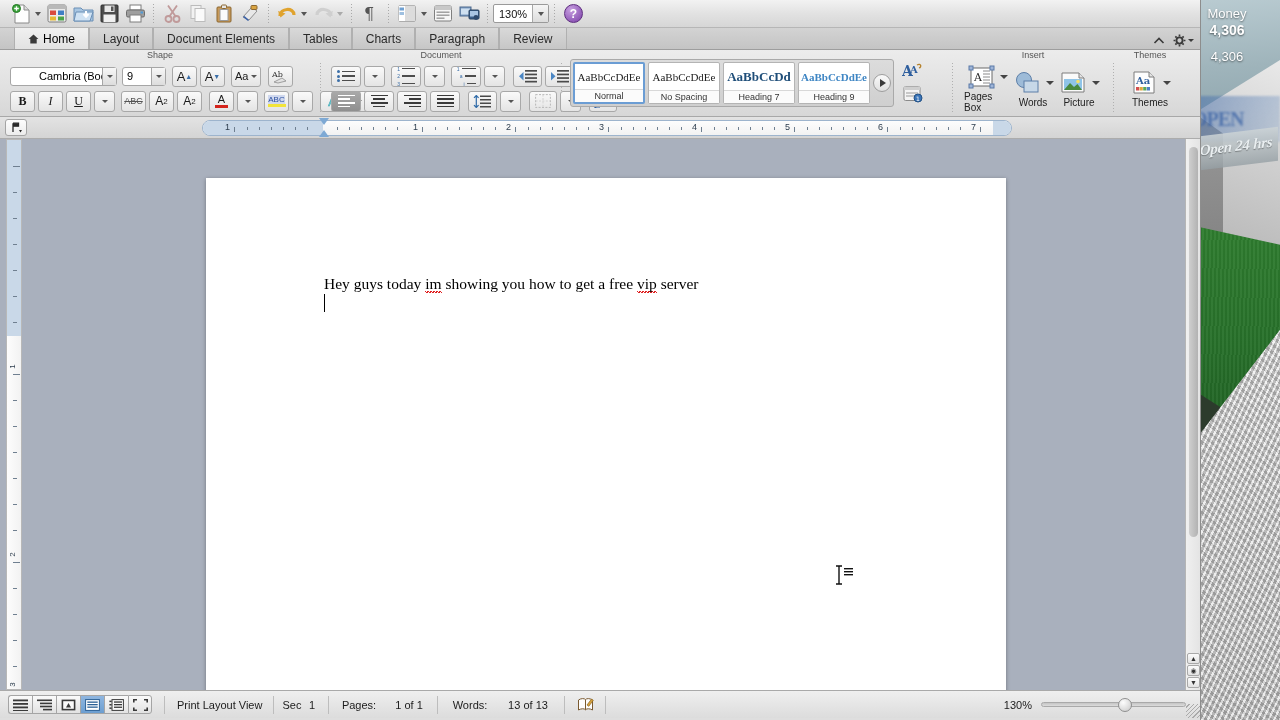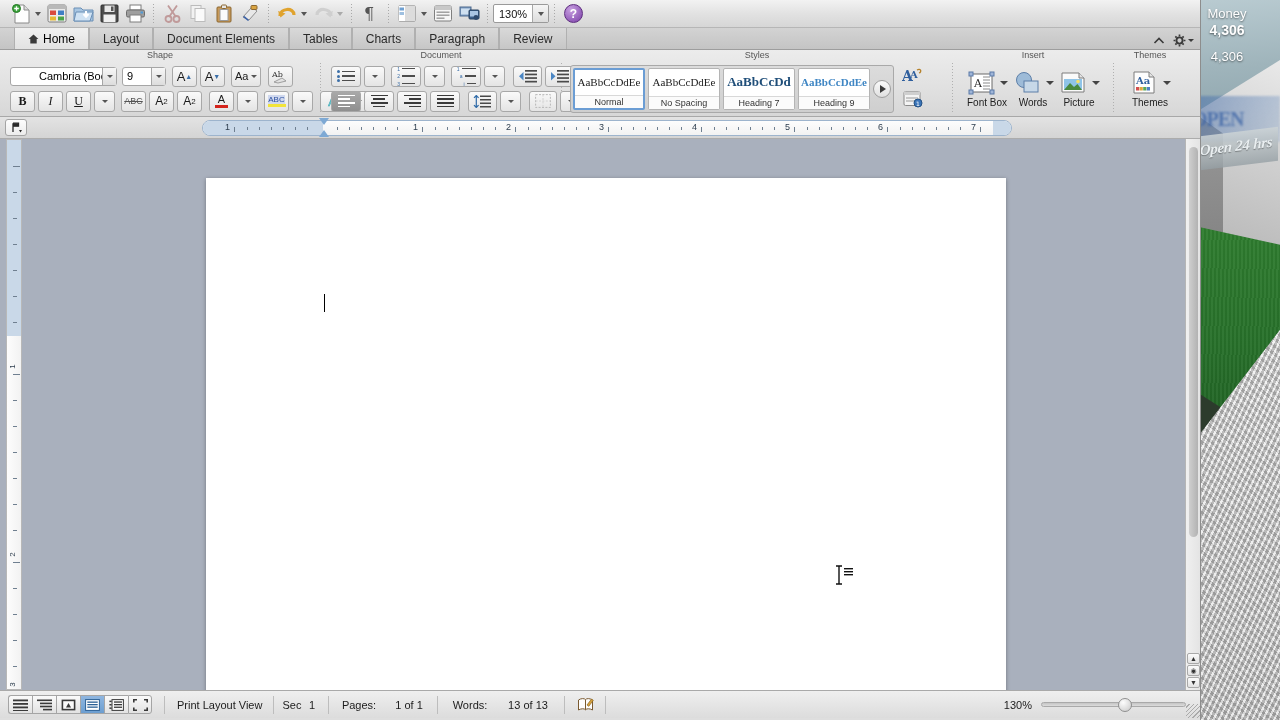--- a/index.html
+++ b/index.html
@@ -860,21 +860,20 @@
               <path d="M13 0.8 V11 M10.6 8.6 L13 11.4 L15.4 8.6" stroke="#b5812a" stroke-width="1.5" fill="none"></path>
             </svg>
           </div>
         </div>
       </div>
     </div>
 
     <div class="rsep"></div>
 
     <div class="rgroup" style="width:390px">
-      <div class="rgroup-title">Styles</div>
       <div class="rgroup-body">
         <div class="row" style="padding-left:4px;align-items:center;">
           <div class="style-gallery">
             <div class="style-card sel">
               <div class="style-prev">AaBbCcDdEe</div>
               <div class="style-name">Normal</div>
             </div>
             <div class="style-card">
               <div class="style-prev">AaBbCcDdEe</div>
               <div class="style-name">No Spacing</div>
@@ -936,21 +935,21 @@
                 </g>
                 <g fill="#9fb5d8" stroke="#5b7aa8">
                   <rect x="2" y="2" width="4" height="4"></rect>
                     <rect x="23" y="2" width="4" height="4"></rect>
                   <rect x="2" y="20" width="4" height="4"></rect>
                     <rect x="23" y="20" width="4" height="4"></rect>
                 </g>
               </svg>
               <div style="width:0;height:0;border-left:4px solid transparent;border-right:4px solid transparent;border-top:4.5px solid #444;margin-left:3px"></div>
             </div>
-            <div class="ins-label">Font Box</div>
+            <div class="ins-label">Pages Box</div>
           </div>
           <div class="ins-btn">
             <div style="display:flex;align-items:center">
               <svg width="30" height="26" viewBox="0 0 30 26">
                 <circle cx="11" cy="10" r="7.5" fill="#9dbbd8" stroke="#5d7fa8"></circle>
                 <rect x="11" y="11" width="14" height="11" fill="#c7d8e8" stroke="#5d7fa8"></rect>
               </svg>
               <div style="width:0;height:0;border-left:4px solid transparent;border-right:4px solid transparent;border-top:4.5px solid #444;margin-left:3px"></div>
             </div>
             <div class="ins-label">Words</div>
@@ -1103,20 +1102,23 @@
       <div class="vr-num" style="top:410px">2</div>
       <div class="vr-tick" style="top:422px;width:7px"></div>
       <div class="vr-tick" style="top:448px"></div>
         <div class="vr-tick" style="top:474px"></div>
       <div class="vr-tick" style="top:500px"></div>
         <div class="vr-tick" style="top:526px"></div>
       <div class="vr-num" style="top:540px">3</div>
     </div>
 
     <div class="page">
+      <div class="doc-text">
+        <span>Hey guys today </span><span class="misspell">im</span><span> showing you how to get a free </span><span class="misspell">vip</span><span> server</span>
+      </div>
       <div class="caret"></div>
       <div class="ibeam">
         <svg width="22" height="24" viewBox="0 0 22 24">
           <path d="M3 2 h6 M6 2 v18 M3 20 h6" stroke="#111" stroke-width="1.4" fill="none"></path>
           <g fill="#111">
               <rect x="11" y="4" width="9" height="1.4"></rect>
               <rect x="11" y="7" width="9" height="1.4"></rect>
               <rect x="11" y="10" width="9" height="1.4"></rect>
             </g>
         </svg>

